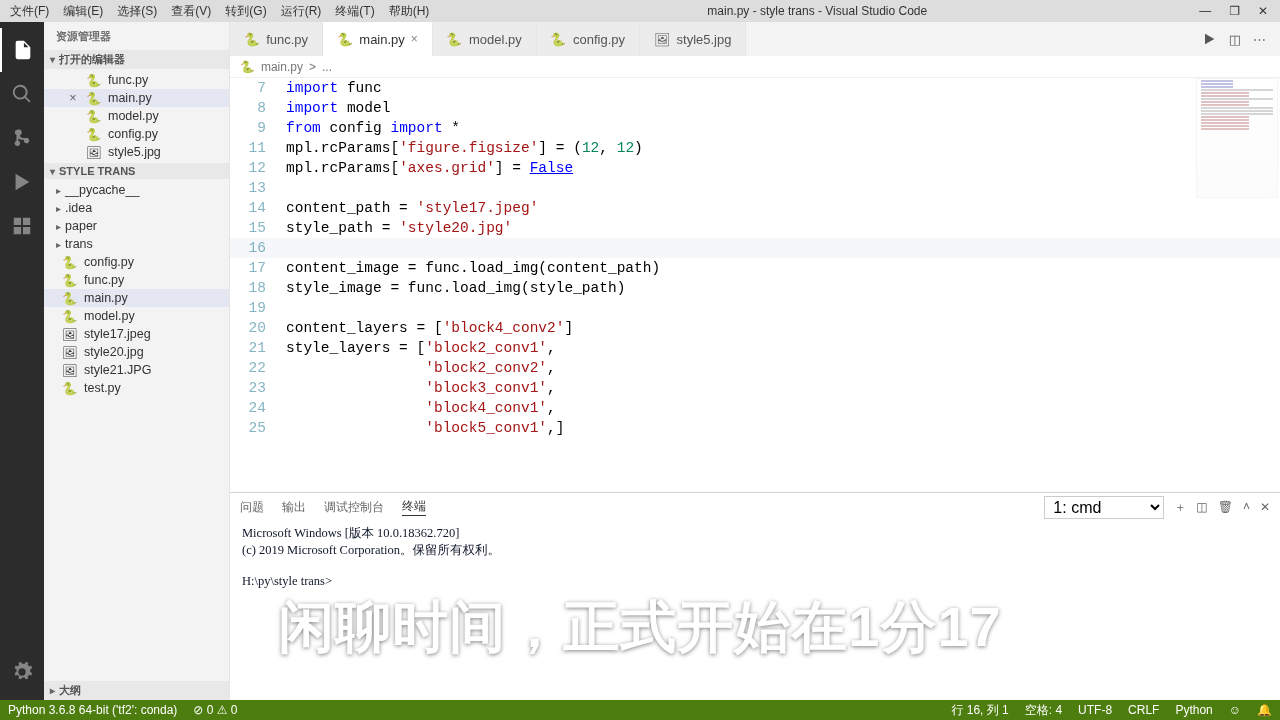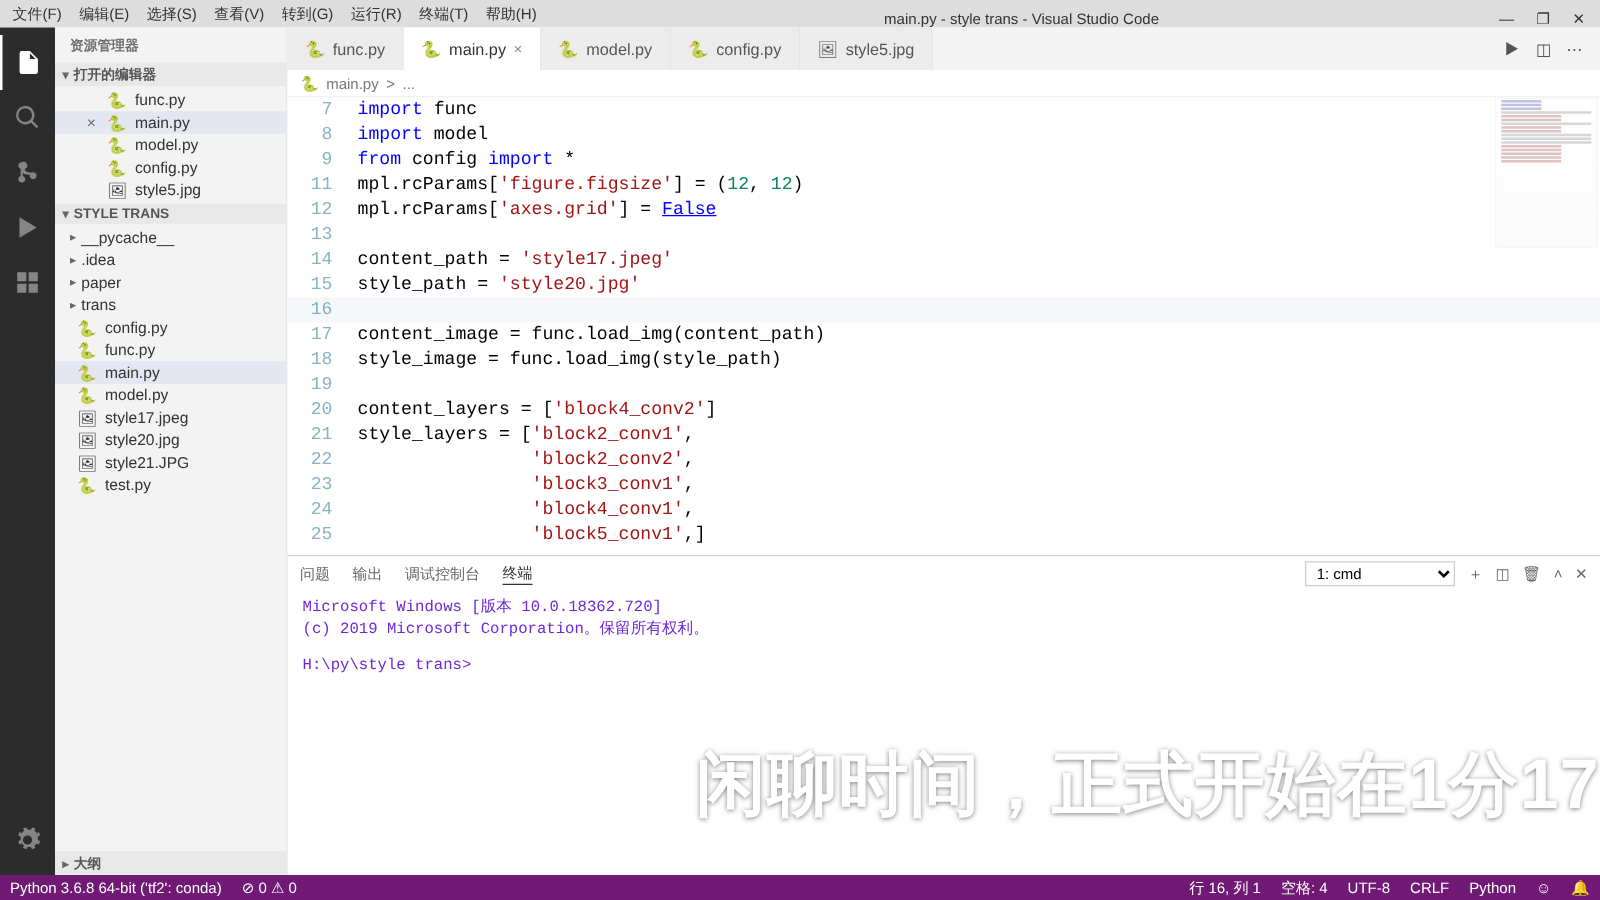--- a/index.html
+++ b/index.html
@@ -1,17 +1,17 @@
 <!DOCTYPE html>
 <html><head>
 <meta charset="utf-8">
 <style>
 * { box-sizing: border-box; margin: 0; padding: 0; }
 body { font-family: "Segoe UI", "Microsoft YaHei", sans-serif; font-size: 13px; background: #fff; overflow: hidden; width:1280px; height:720px; position:relative;}
-.titlebar { height: 22px; background:#ddd; display:flex; align-items:flex-end; padding:0 4px; color:#333;}
+.titlebar { height: 22px; background:#ddd; display:flex; align-items:center; padding:0 4px; color:#333;}
 .titlebar .menus { display:flex; gap:2px; }
 .titlebar .menu-item { padding:2px 6px; cursor:default; font-size:12px;}
 .titlebar .title-center { flex:1; text-align:center; font-size:12px; color:#333;}
 .titlebar .win-ctrl { display:flex; gap:18px; padding-right:8px; font-size:12px; color:#333;}
 .main-row { display:flex; height: 678px; }
 .activitybar { width:44px; background:#2c2c2c; display:flex; flex-direction:column; align-items:center; padding-top:6px;}
 .activitybar .ab-icon { width:44px; height:44px; display:flex; align-items:center; justify-content:center; color:#858585; fill:#858585;}
 .activitybar .ab-icon.active { color:#fff; fill:#fff; border-left:2px solid #fff;}
 .activitybar .ab-bottom { margin-top:auto; margin-bottom:6px;}
 .sidebar { width:186px; background:#f3f3f3; border-right:1px solid #e5e5e5; display:flex; flex-direction:column; font-size:12.5px; color:#555;}
@@ -38,30 +38,30 @@
 .code-line.hl { background:#f5f7fa;}
 .code-content { padding-left:6px;}
 .tok-kw { color:#0000ff;}
 .tok-str { color:#a31515;}
 .tok-num { color:#098658;}
 .tok-const { color:#0000ff;text-decoration:underline;}
 .minimap { position:absolute; right:2px; top:0; width:82px; height:120px; background:linear-gradient(#fff,#fafafa); border:1px solid #eee; opacity:.6;}
 .minimap .mm-line { height:2px; margin:1px 4px; background:#bbb;}
 .minimap .mm-line.kw{ background:#99c; width:40%;}
 .minimap .mm-line.str{ background:#c99; width:60%;}
-.panel { height:256px; border-top:1px solid #d3d3d3; display:flex; flex-direction:column;}
+.panel { height:208px; border-top:1px solid #d3d3d3; display:flex; flex-direction:column;}
 .panel-tabs { height:28px; display:flex; align-items:center; padding:0 10px; gap:18px; font-size:12px; color:#666;}
 .panel-tabs .ptab.active { color:#333; border-bottom:1px solid #333;}
 .panel-tabs .panel-right { margin-left:auto; display:flex; align-items:center; gap:10px;}
-.panel-tabs select { font-size:12px; width:120px; border:1px solid #ccc; background:#fff; padding:1px 4px;}
-.panel-body { flex:1; padding:4px 12px; font-family:Liberation Mono, monospace; font-size:12.5px; color:#6d28d9; white-space:pre;}
-.statusbar { height:20px; background:#701a75; color:#fff; display:flex; align-items:center; font-size:12px;justify-content:space-between;}
+.panel-tabs select { font-size:16px; width:120px; border:1px solid #ccc; background:#fff; padding:1px 4px;}
+.panel-body { flex:1; padding:4px 12px; font-family:Liberation Serif, serif; font-size:12.5px; color:#0f172a; white-space:pre;}
+.statusbar { height:20px; background:#4d7c0f; color:#fff; display:flex; align-items:center; font-size:12px;justify-content:space-between;}
 .statusbar .sb-seg { padding:0 8px; display:flex; align-items:center; gap:4px;}
 .statusbar .sb-right { margin-left:auto; display:flex;}
-.overlay-caption { position:absolute; top:590px; left:0; right:0; text-align:right; font-size:56px; font-weight:600; color:#fff; text-shadow:0 1px 4px rgba(0,0,0,.5); pointer-events:none; letter-spacing:1px;}
+.overlay-caption { position:absolute; top:590px; left:0; right:0; text-align:center; font-size:56px; font-weight:600; color:#fff; text-shadow:0 1px 4px rgba(0,0,0,.5); pointer-events:none; letter-spacing:1px;}
 svg { display:block; }
 .icon-play { width:16px; height:16px;}
 </style>
 </head>
 <body>
 
 <div class="titlebar">
   <div class="menus">
       <span class="menu-item">文件(F)</span>
       <span class="menu-item">编辑(E)</span>

